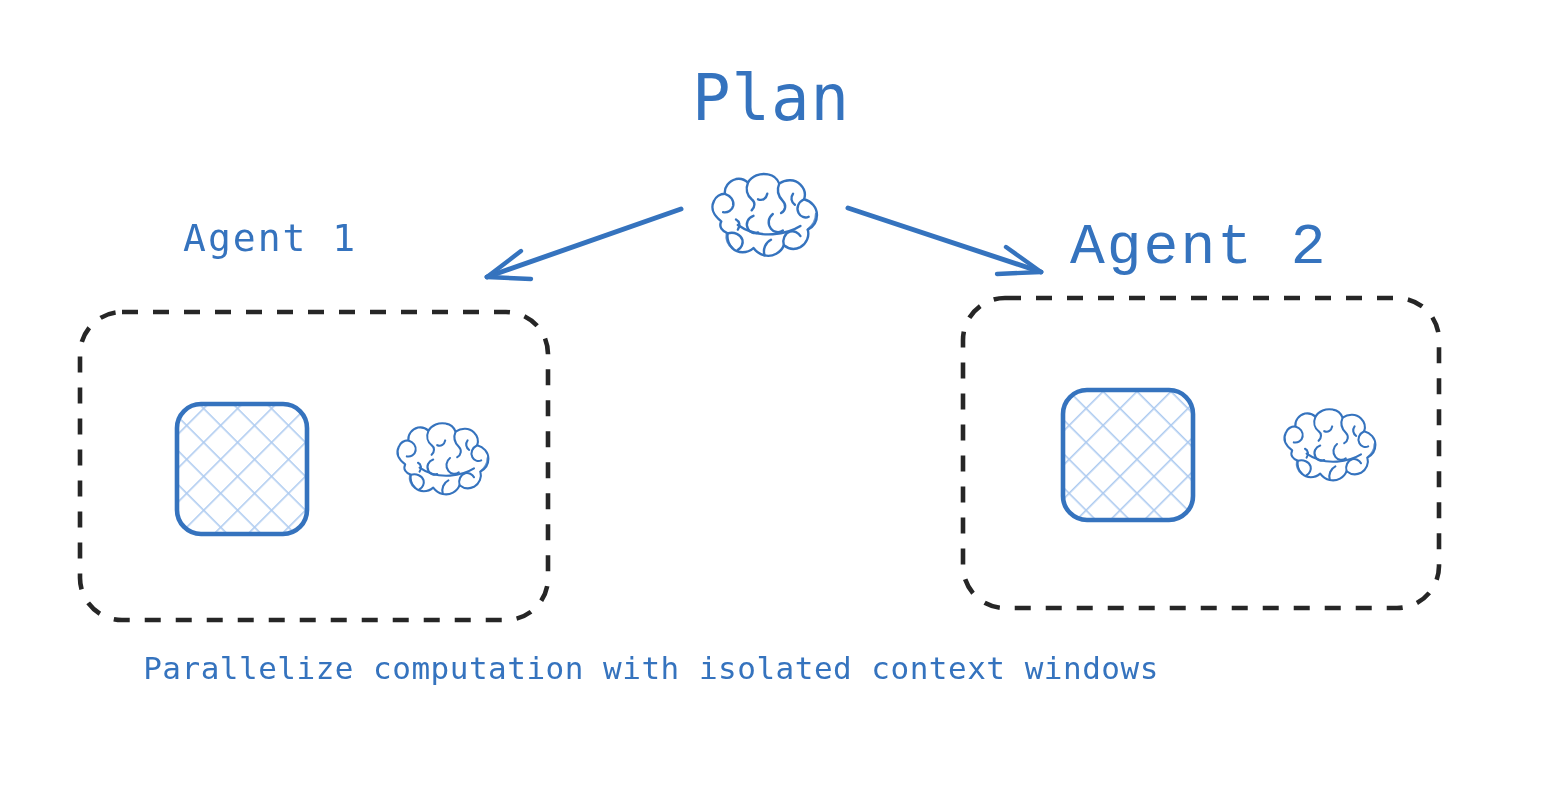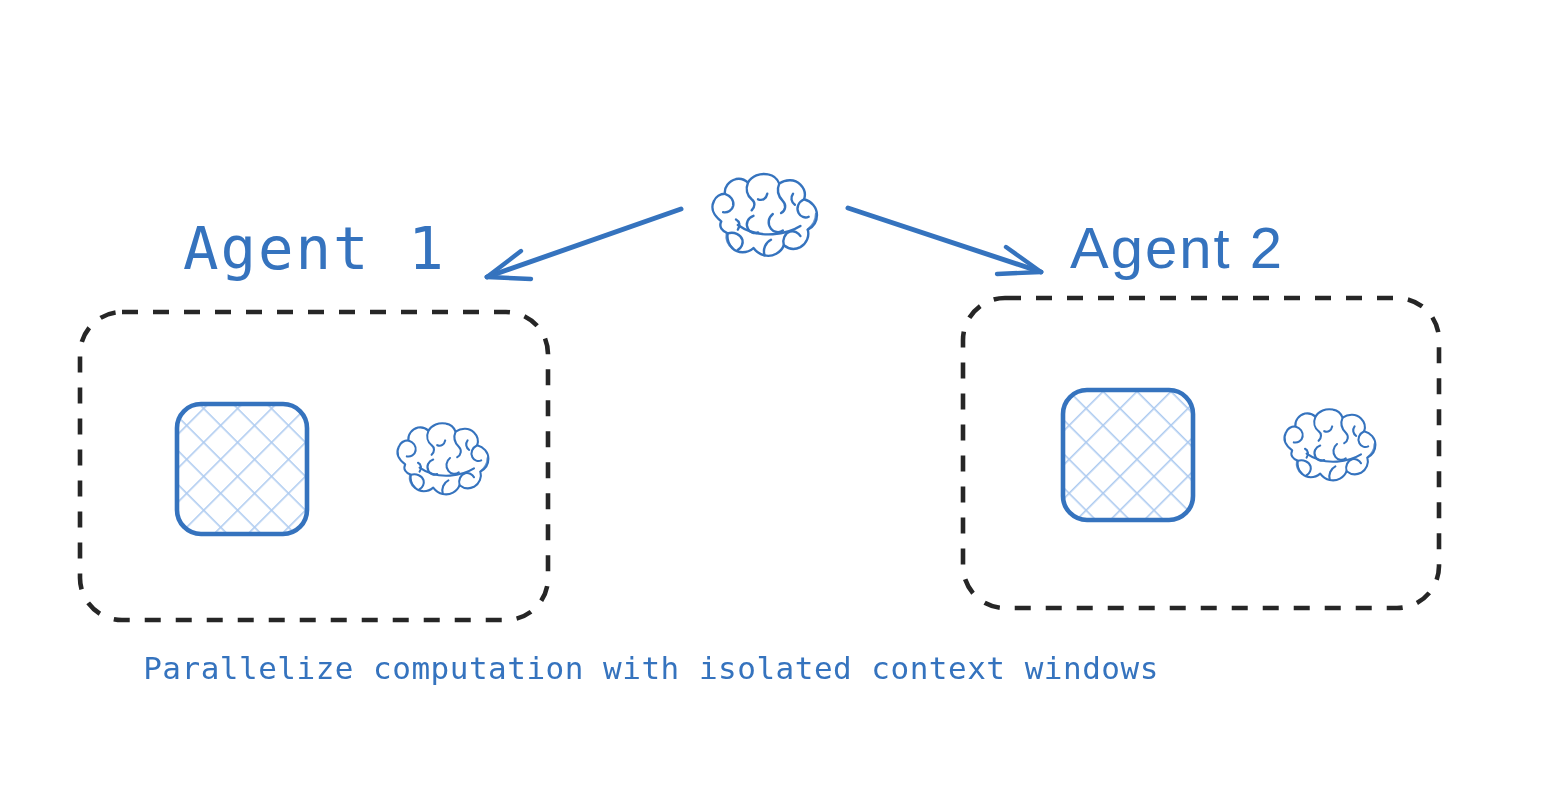--- a/index.html
+++ b/index.html
@@ -39,27 +39,27 @@
     width: 1542px;
     text-align: center;
     font-family: "DejaVu Sans Mono", monospace;
     font-size: 64px;
     letter-spacing: 1px;
   }
   #agent1-label {
     left: 183px;
     top: 219px;
     font-family: "DejaVu Sans Mono", monospace;
-    font-size: 59px;
+    font-size: 38px;
     letter-spacing: 2px;
   }
   #agent2-label {
     left: 1070px;
     top: 219px;
-    font-family: Liberation Sans, sans-serif;
+    font-family: Liberation Mono, monospace;
     font-size: 58px;
     letter-spacing: 2px;
   }
   #caption {
     left: 0;
     top: 653px;
     width: 1302px;
     text-align: center;
     font-family: "DejaVu Sans Mono", monospace;
     font-size: 31px;
@@ -142,20 +142,21 @@
       <rect x="963" y="298" width="476" height="310" rx="42" ry="42" fill="none" stroke="#262626" stroke-width="4.6" stroke-dasharray="16 15" stroke-linecap="butt"></rect>
       <g>
         <rect x="1063" y="390" width="130" height="130" rx="24" ry="24" fill="url(#hatch)" stroke="#3573be" stroke-width="4.6"></rect>
       </g>
       <g transform="translate(1265,404) scale(0.80)">
         <use href="#brainGlyph"></use>
       </g>
     </g>
   </svg>
 
+  <div class="txt" id="plan-title">Plan</div>
 
   <div class="txt" id="agent1-label">Agent 1</div>
 
   <div class="txt" id="agent2-label">Agent 2</div>
 
   <div class="txt" id="caption">Parallelize computation with isolated context windows</div>
 
 </div>
 
 </body></html>

